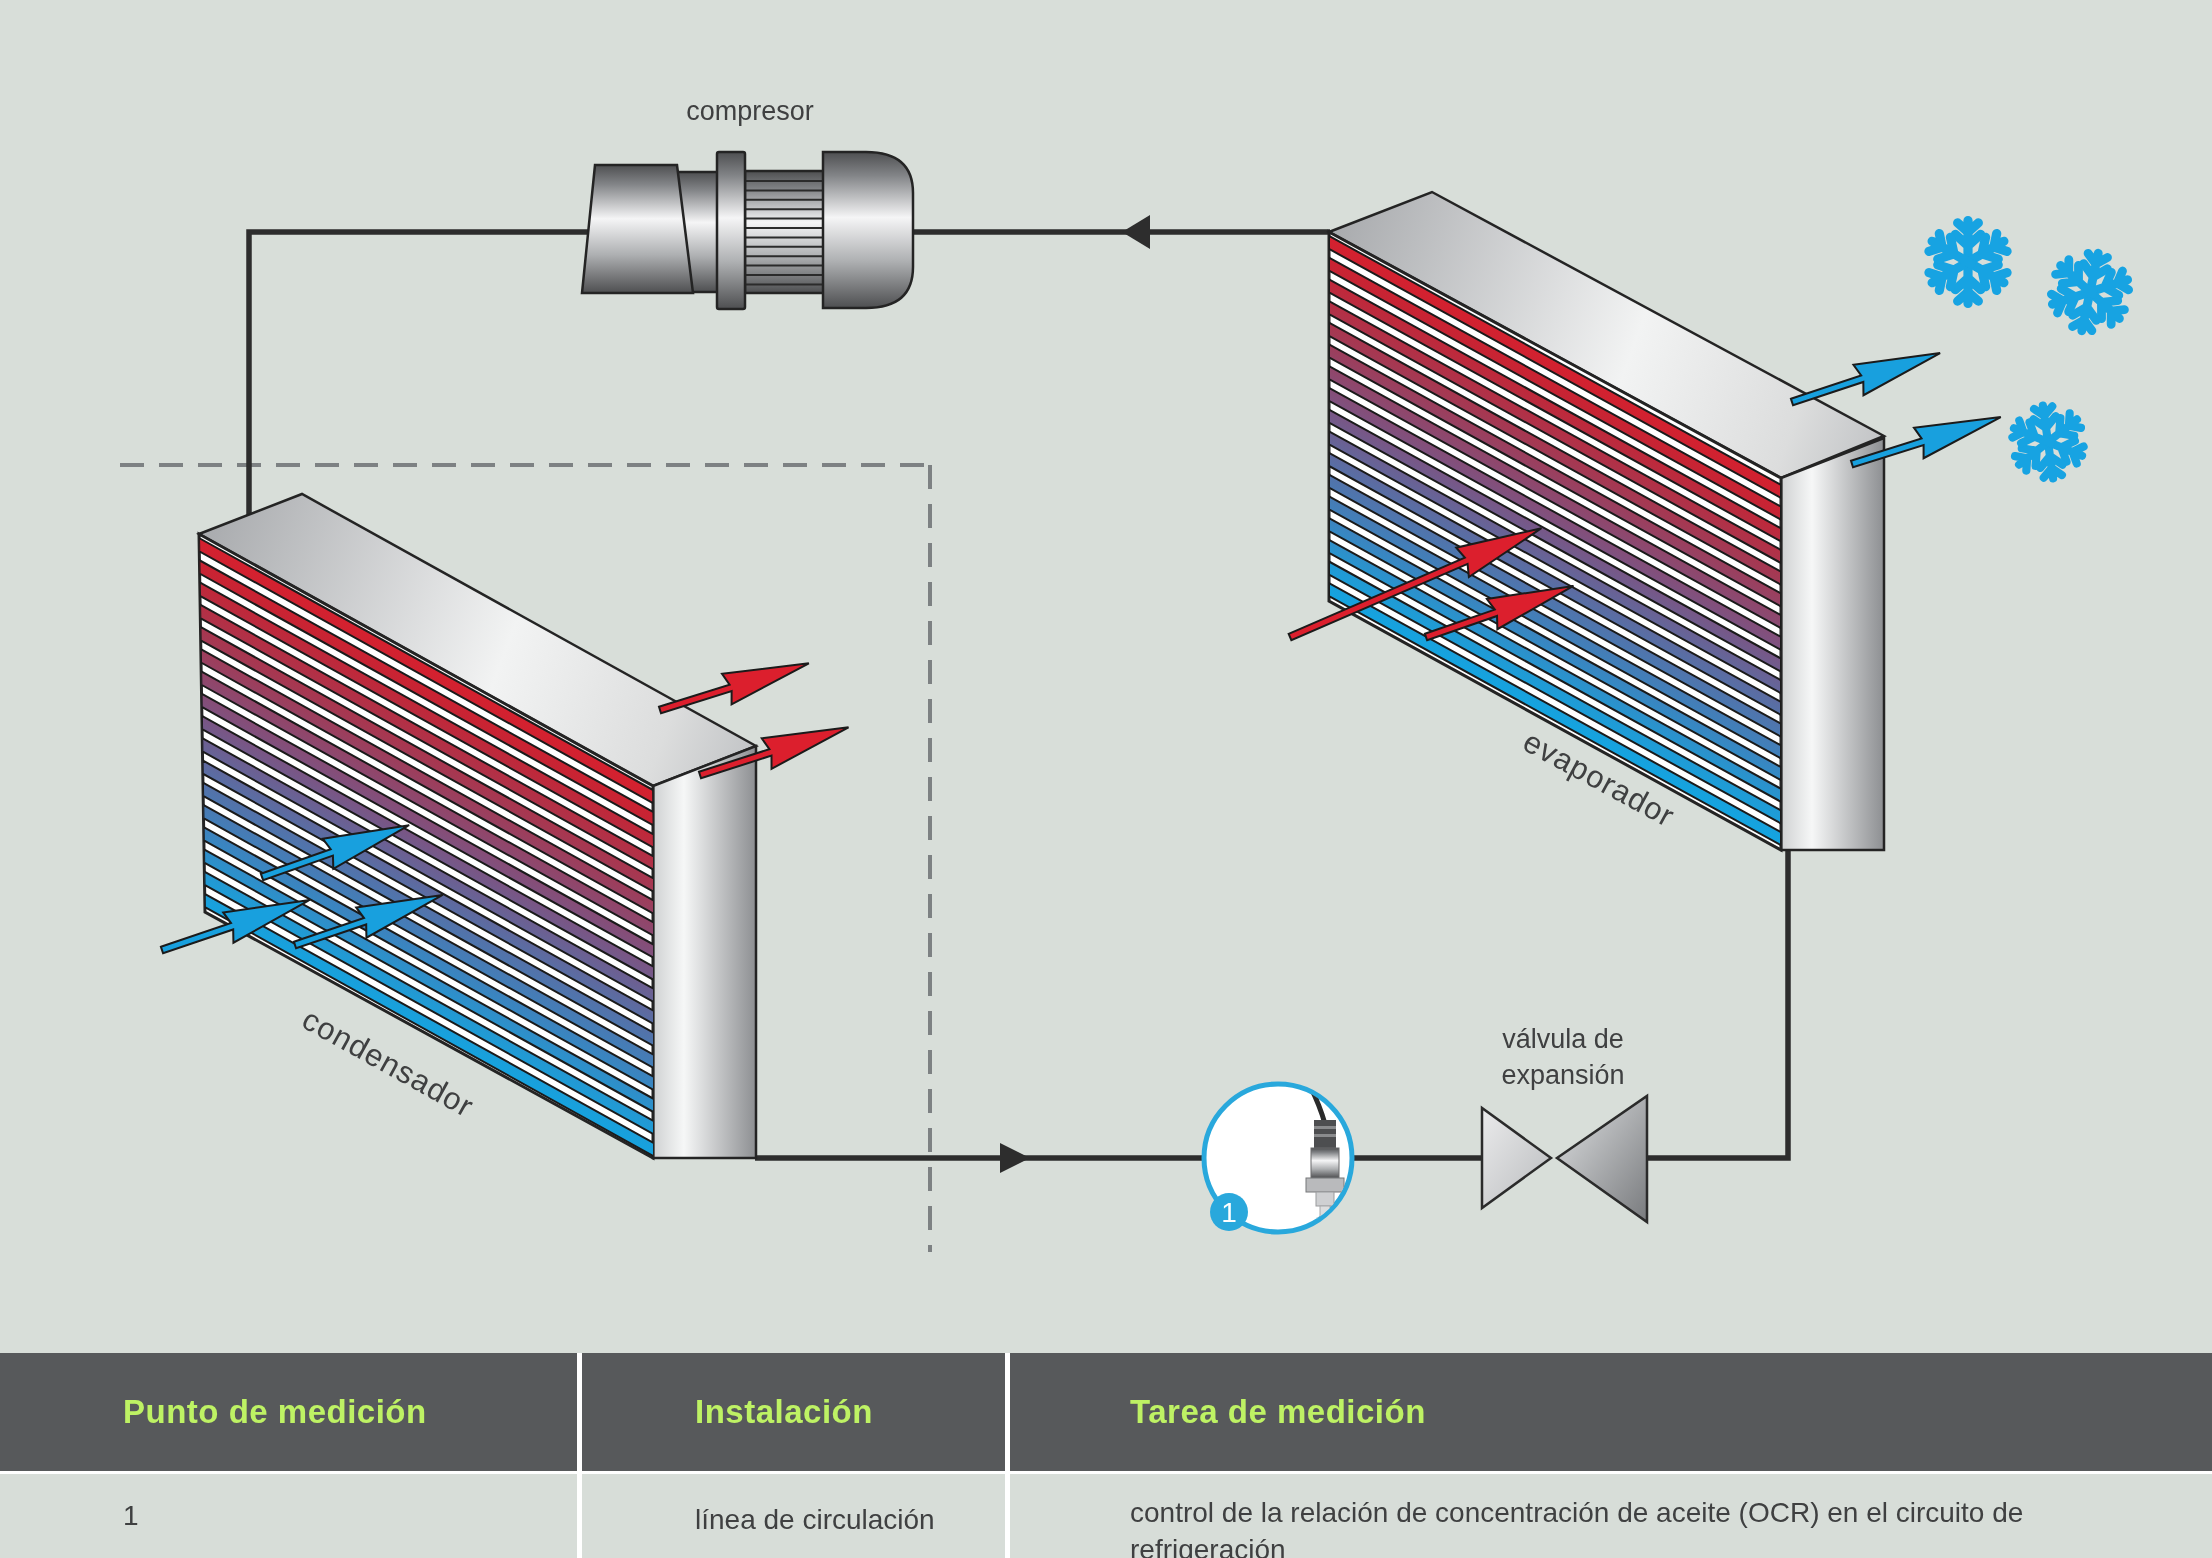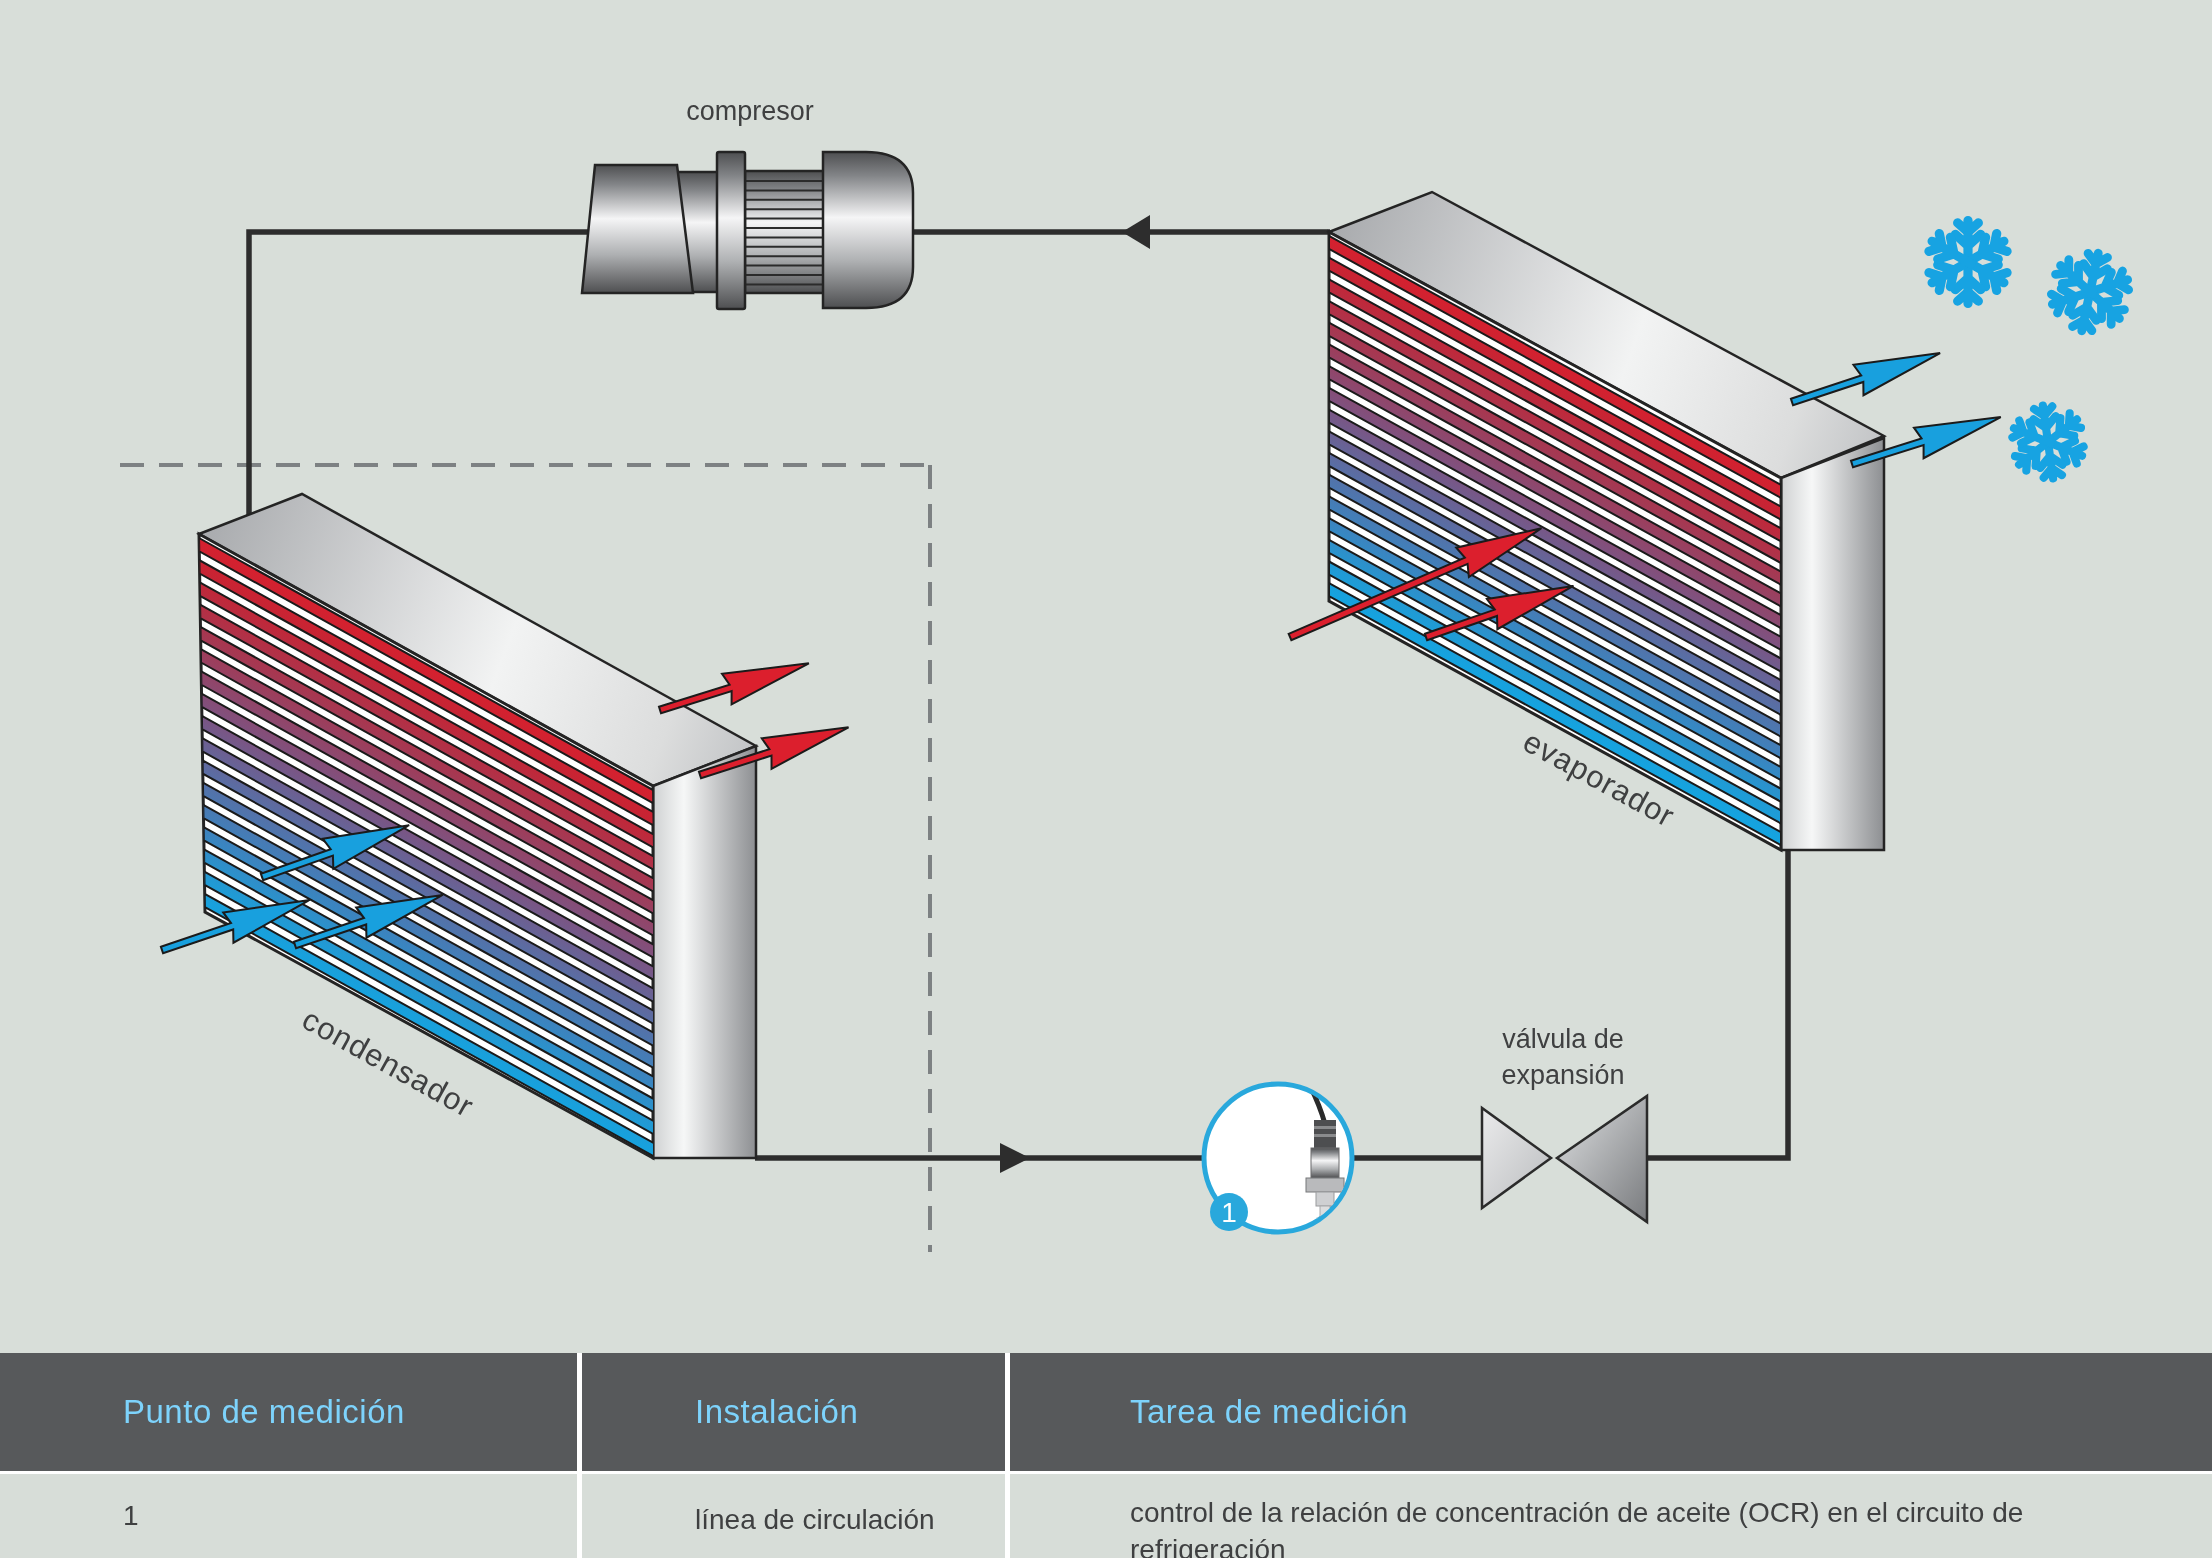--- a/index.html
+++ b/index.html
@@ -9,21 +9,21 @@
   text{font-family:"Liberation Sans", sans-serif;}
 
   
   #mtable{position:absolute;left:0;top:1353px;width:2212px;height:205px;}
   #mtable .thead{position:absolute;left:0;top:0;width:2212px;height:118px;background:#57595b;}
   #mtable .trow{position:absolute;left:0;top:121px;width:2212px;height:84px;background:#d7ddd8;}
   #mtable .hsep{position:absolute;left:0;top:118px;width:2212px;height:3px;background:#ffffff;}
   #mtable .vsep{position:absolute;top:0;width:5px;height:205px;background:#ffffff;}
   #mtable .v1{left:577px;} #mtable .v2{left:1005px;}
   .th{position:absolute;top:0;height:118px;display:flex;align-items:center;
-      color:#7dd3fc;font-size:33px;font-weight:normal;letter-spacing:0.5px;}
+      color:#bef264;font-size:33px;font-weight:bold;letter-spacing:0.5px;}
   .th1{left:123px;} .th2{left:695px;} .th3{left:1130px;}
   .td{position:absolute;color:#3f4041;font-size:28px;}
   .td1{left:123px;top:0;height:84px;display:flex;align-items:center;}
   .td2{left:695px;top:0;height:92px;display:flex;align-items:center;}
   .td3{left:1130px;top:20px;width:950px;line-height:37px;}
 </style>
 </head>
 <body>
 
 <div id="stage">

